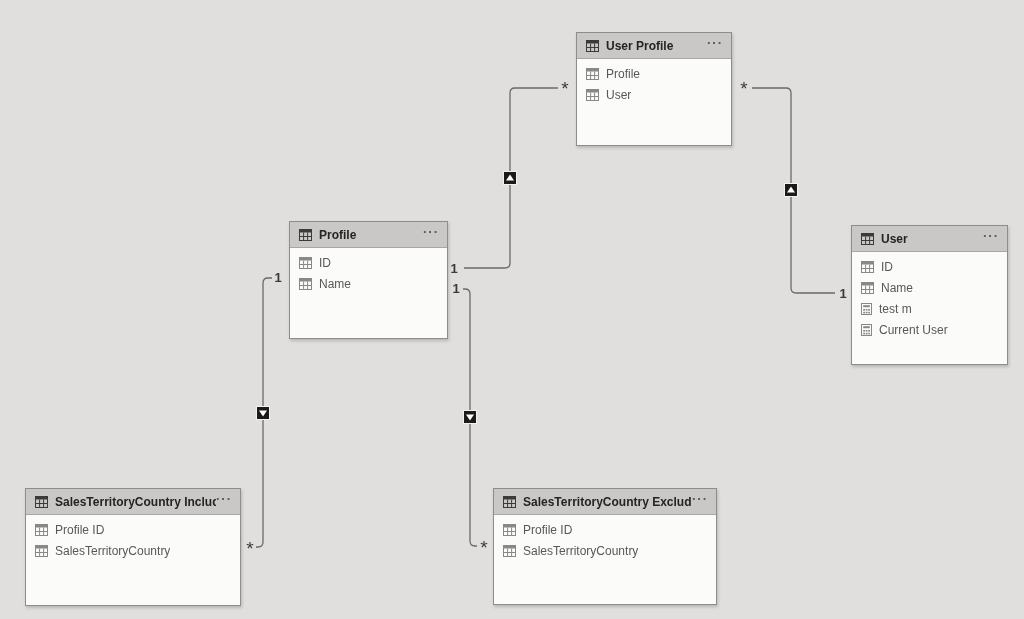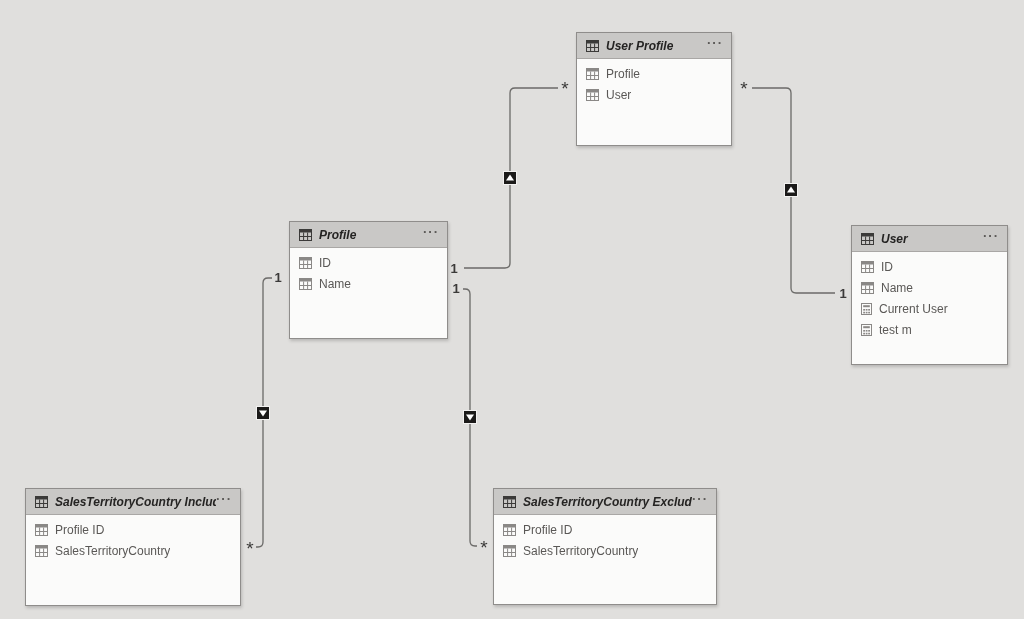--- a/index.html
+++ b/index.html
@@ -31,21 +31,20 @@
     display:flex;align-items:center;
     padding:0 8px 0 9px;
     box-sizing:border-box;
     cursor:default;
   }
   .entity-title{
     font-size:12px;font-weight:700;color:#252423;
     margin-left:7px;
     white-space:nowrap;overflow:hidden;
     flex:1 1 auto;
-    font-style:italic;
   }
   .more-options{
     font-size:13px;font-weight:700;color:#5a5856;
     letter-spacing:1px;line-height:10px;
     transform:translateY(-3px);
     cursor:pointer;
     flex:0 0 auto;
   }
   .entity-body{padding-top:4px;}
   .field-row{
@@ -229,36 +228,36 @@
                 <rect x="0.5" y="0.5" width="10" height="11" fill="none" stroke="#8a8886"></rect>
                 <rect x="2.2" y="2.2" width="6.6" height="2" fill="#8a8886"></rect>
                 <rect x="2.2" y="6" width="1.8" height="1.6" fill="#8a8886"></rect>
                 <rect x="4.7" y="6" width="1.8" height="1.6" fill="#8a8886"></rect>
                 <rect x="7.2" y="6" width="1.8" height="1.6" fill="#8a8886"></rect>
                 <rect x="2.2" y="8.8" width="1.8" height="1.6" fill="#8a8886"></rect>
                 <rect x="4.7" y="8.8" width="1.8" height="1.6" fill="#8a8886"></rect>
                 <rect x="7.2" y="8.8" width="1.8" height="1.6" fill="#8a8886"></rect>
               </svg>
             </span>
-            <span class="field-name">Current User</span>
+            <span class="field-name">test m</span>
           </div>
           <div class="field-row">
             <span class="icon-box">
               <svg width="11" height="12" viewBox="0 0 11 12">
                 <rect x="0.5" y="0.5" width="10" height="11" fill="none" stroke="#8a8886"></rect>
                 <rect x="2.2" y="2.2" width="6.6" height="2" fill="#8a8886"></rect>
                 <rect x="2.2" y="6" width="1.8" height="1.6" fill="#8a8886"></rect>
                 <rect x="4.7" y="6" width="1.8" height="1.6" fill="#8a8886"></rect>
                 <rect x="7.2" y="6" width="1.8" height="1.6" fill="#8a8886"></rect>
                 <rect x="2.2" y="8.8" width="1.8" height="1.6" fill="#8a8886"></rect>
                 <rect x="4.7" y="8.8" width="1.8" height="1.6" fill="#8a8886"></rect>
                 <rect x="7.2" y="8.8" width="1.8" height="1.6" fill="#8a8886"></rect>
               </svg>
             </span>
-            <span class="field-name">test m</span>
+            <span class="field-name">Current User</span>
           </div>
         </div>
       </div>
       <div class="entity-table" style="left: 25px; top: 488px; width: 216px; height: 118px;">
         <div class="entity-header">
           <span class="icon-box">
             <svg width="13" height="12" viewBox="0 0 13 12">
               <rect x="0.5" y="0.5" width="12" height="11" fill="none" stroke="#3b3a39"></rect>
               <rect x="0.5" y="0.5" width="12" height="3" fill="#3b3a39"></rect>
               <line x1="4.6" y1="3.5" x2="4.6" y2="11.5" stroke="#3b3a39"></line>

